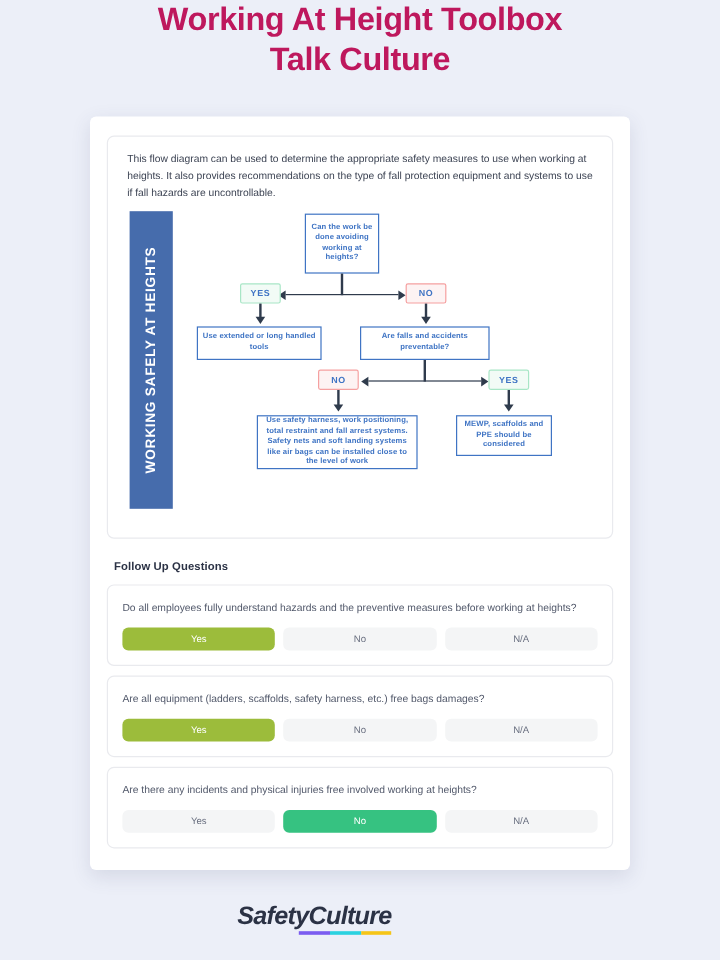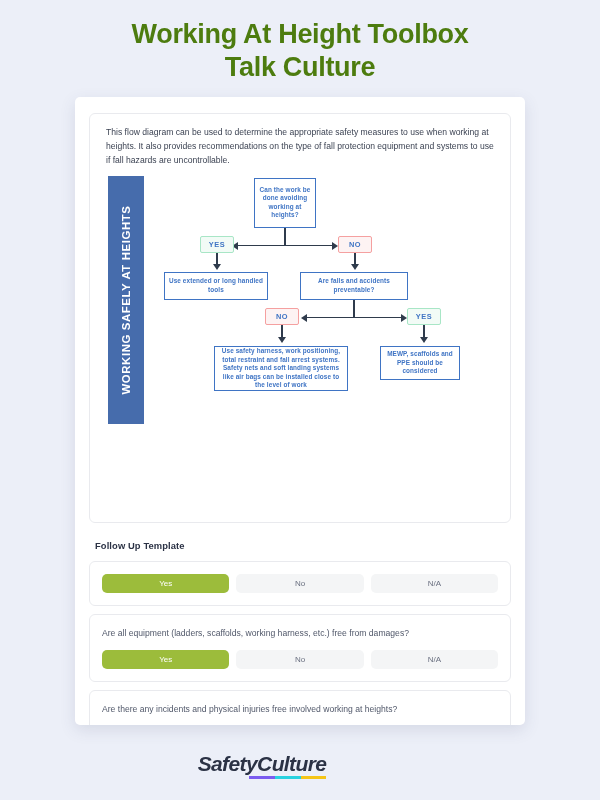--- a/index.html
+++ b/index.html
@@ -6,47 +6,47 @@
   html, body {
     width: 600px; height: 800px;
     background: #eceff8;
     font-family: "Liberation Sans", sans-serif;
     overflow: hidden;
   }
   .page { position: relative; width: 600px; height: 800px; }
 
   
   .title {
-    padding: 18px 60px 0 60px;
+    padding: 0 60px 0 60px;
     text-align: center;
     font-size: 27px;
     font-weight: bold;
     line-height: 1.22;
-    color: #4d7c0f;
+    color: #be185d;
     letter-spacing: -0.3px;
   }
 
   
   .card {
     position: absolute;
     left: 75px; top: 97px;
     width: 450px; height: 628px;
     background: #ffffff;
     border-radius: 5px;
     box-shadow: 0 5px 16px rgba(60,70,110,0.13);
     overflow: hidden;
     padding: 16px 14px 0 14px;
   }
 
   
   .diagram-panel {
     border: 1px solid #e9eaee;
     border-radius: 6px;
     padding: 12px 12px 10px 12px;
-    height: 410px;
+    height: 336px;
     position: relative;
   }
   .intro {
     font-size: 8.6px;
     line-height: 1.62;
     color: #3c4353;
     padding: 0 4px 0 4px;
   }
   .diagram-wrap {
     position: relative;
@@ -242,32 +242,33 @@
         <div class="ln" style="left:321px; top:149px; width:1.6px; height:13px;"></div>
         <div class="arrow-down" style="left:318px; top:161px;"></div>
 
         <div class="node" style="left:112px; top:170px; width:134px; height:45px;">Use safety harness,  work positioning, total restraint and fall arrest systems. Safety nets and soft landing systems like air bags can be installed close to the level of work</div>
 
         <div class="node" style="left:278px; top:170px; width:80px; height:34px;">MEWP, scaffolds and PPE should be considered</div>
 
       </div>
     </div>
 
-    <div class="followup-title">Follow Up Template</div>
+    <div class="followup-title">Follow Up Questions</div>
 
     <div class="qcard">
+      <div class="qtext">Do all employees fully understand hazards and the preventive measures before working at heights?</div>
       <div class="opts">
         <div class="opt sel-olive">Yes</div>
         <div class="opt">No</div>
         <div class="opt">N/A</div>
       </div>
     </div>
 
     <div class="qcard">
-      <div class="qtext">Are all equipment (ladders, scaffolds, working harness, etc.) free from damages?</div>
+      <div class="qtext">Are all equipment (ladders, scaffolds, safety harness, etc.) free bags damages?</div>
       <div class="opts">
         <div class="opt sel-olive">Yes</div>
         <div class="opt">No</div>
         <div class="opt">N/A</div>
       </div>
     </div>
 
     <div class="qcard">
       <div class="qtext">Are there any incidents and physical injuries free involved working at heights?</div>
       <div class="opts">

